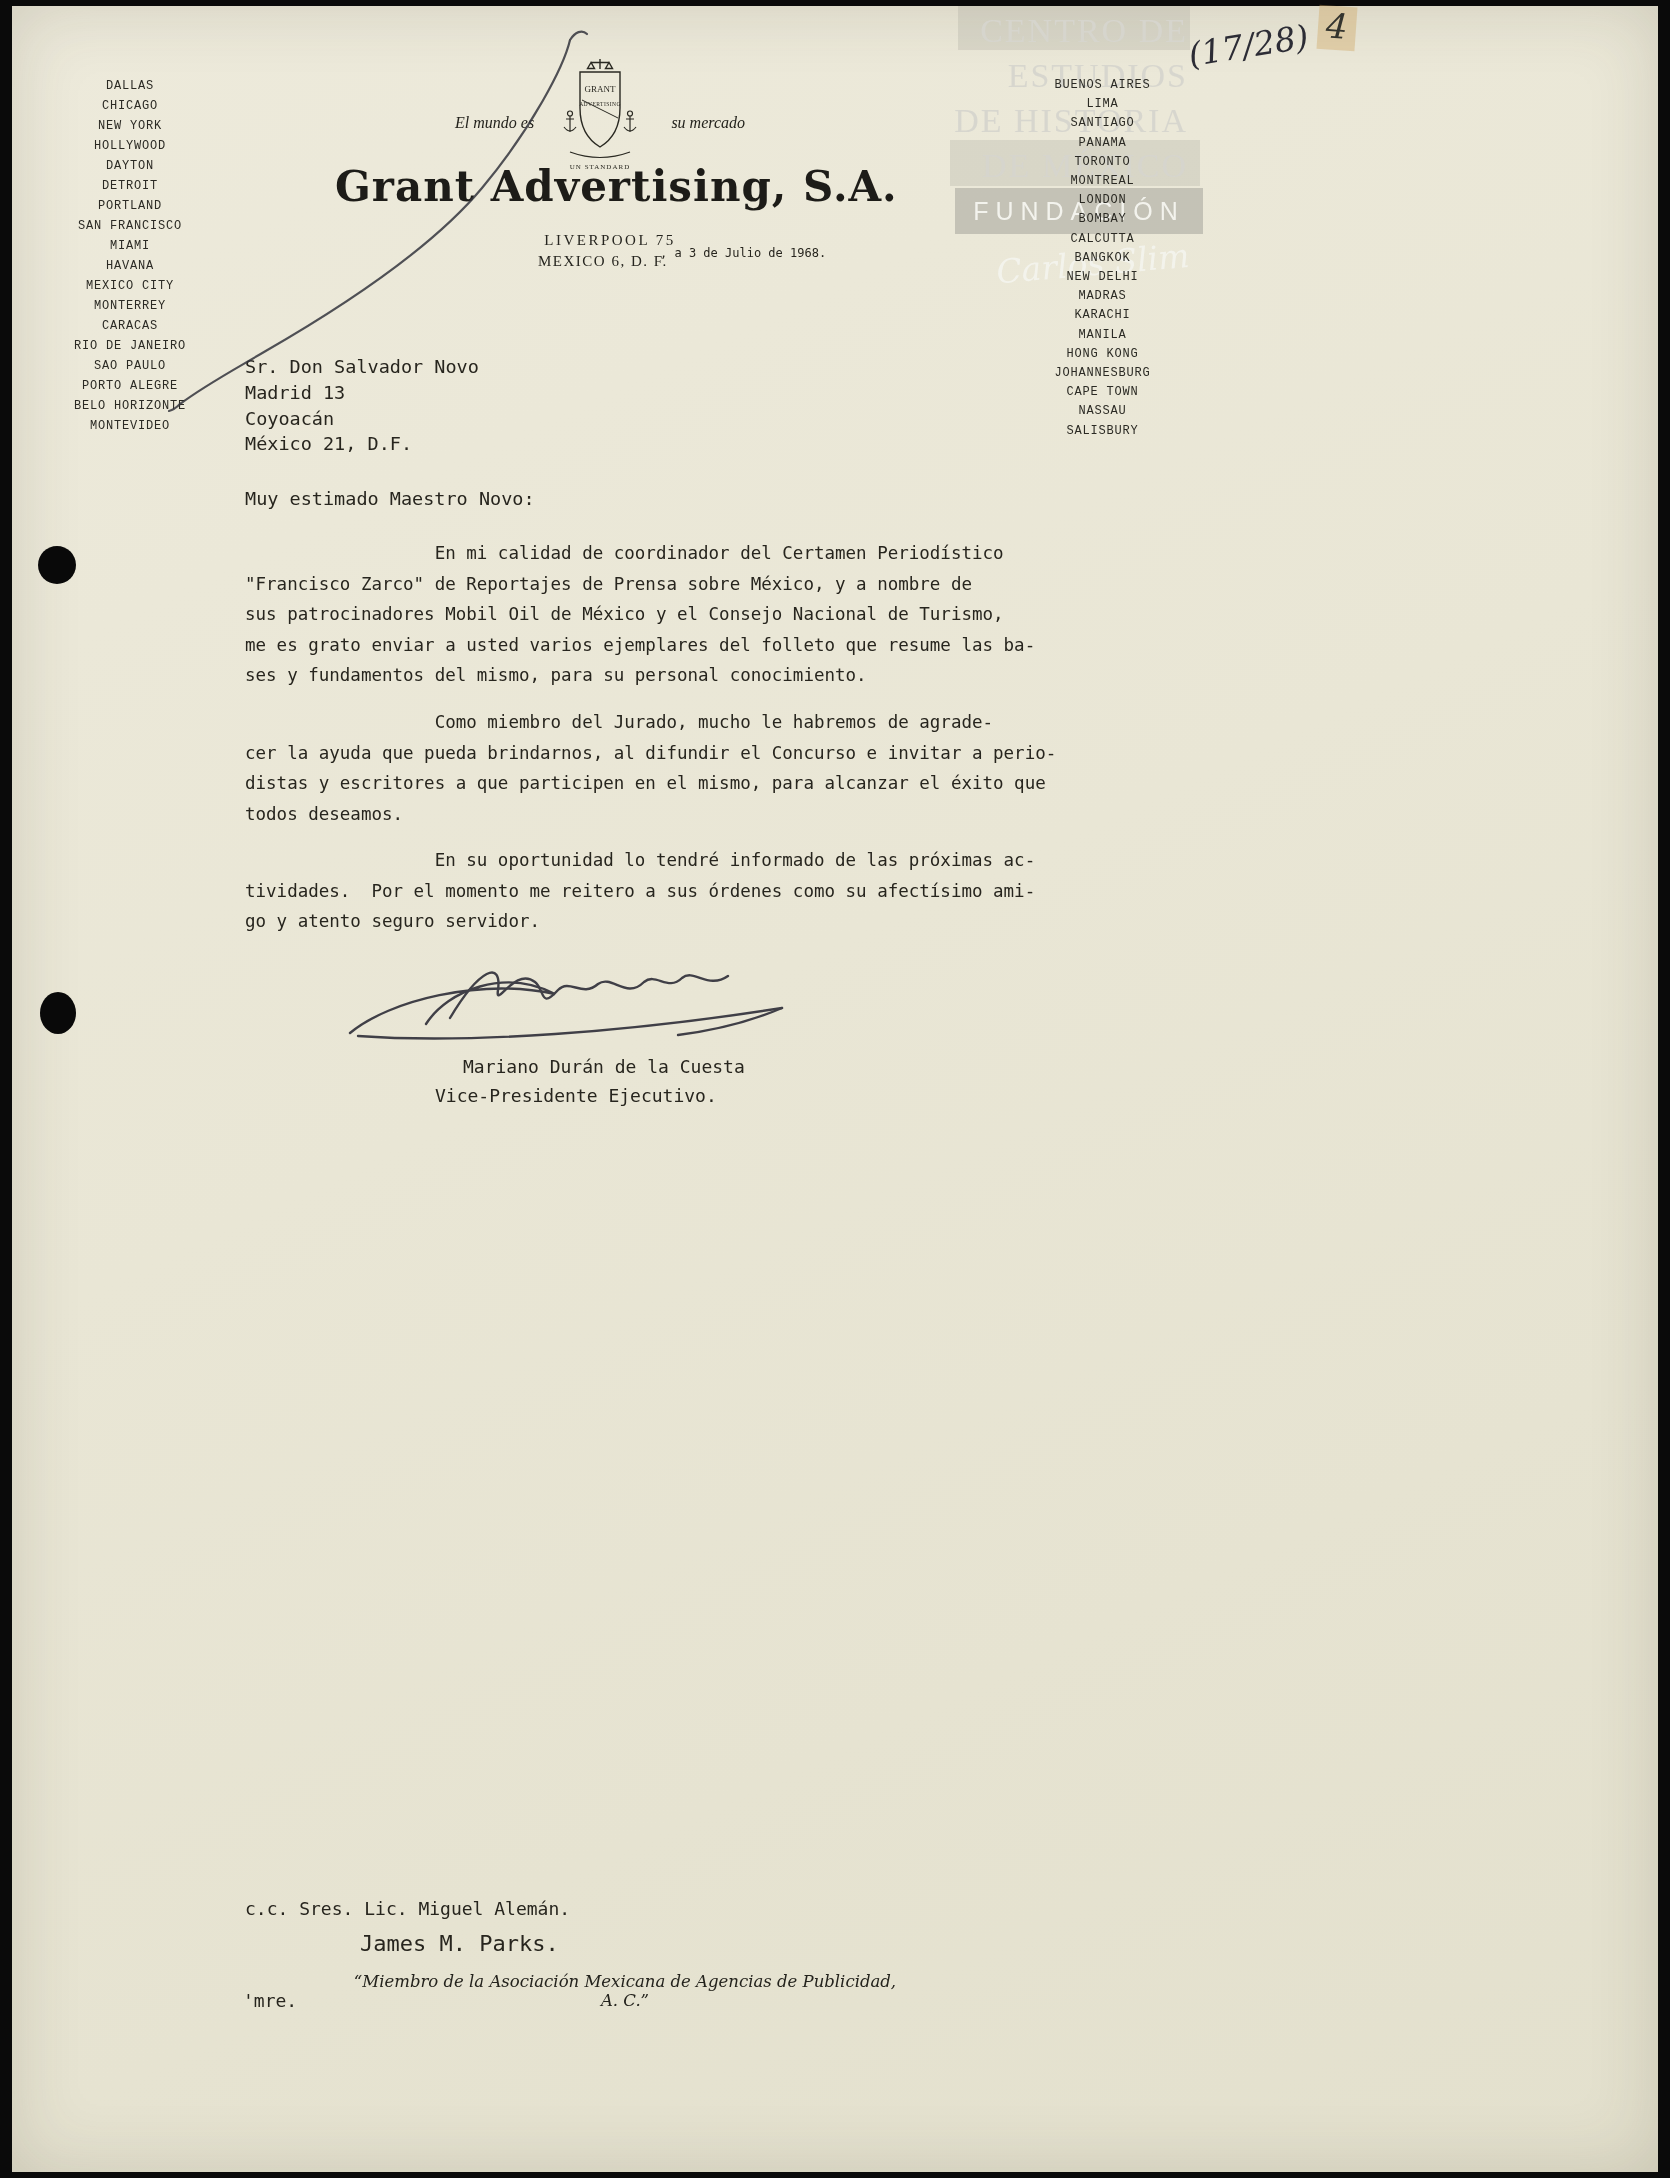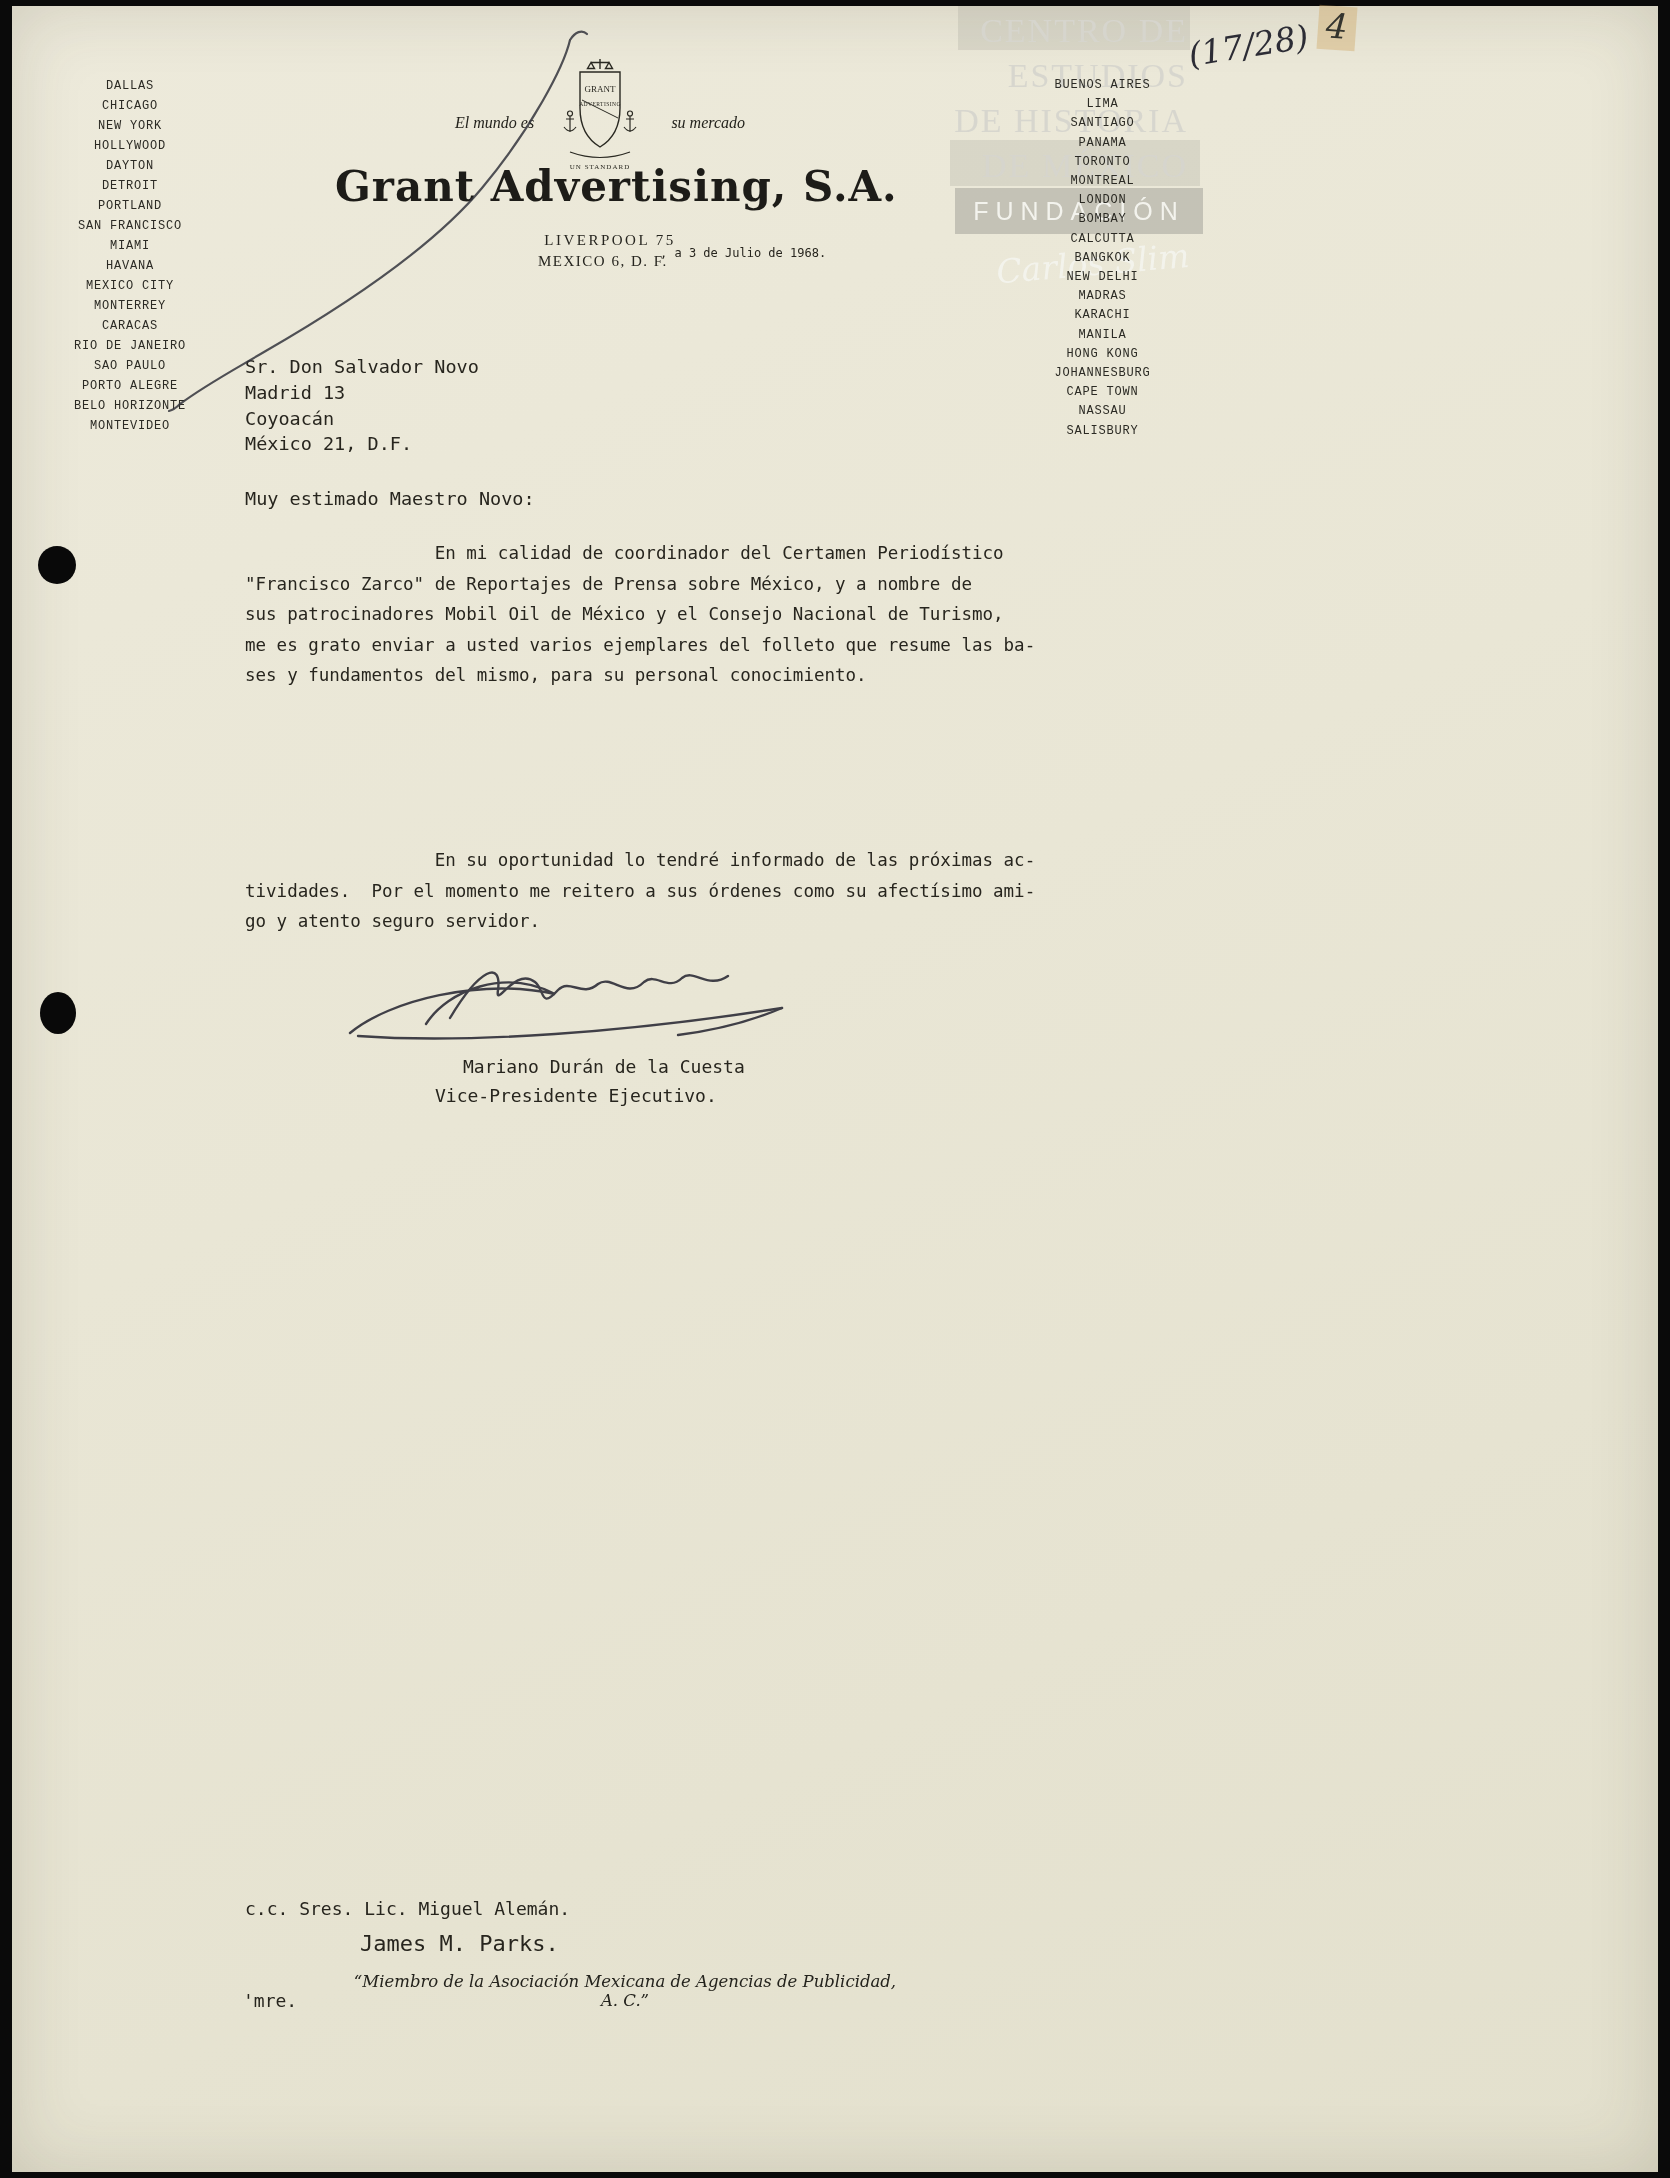--- a/index.html
+++ b/index.html
@@ -169,20 +169,24 @@
         <div>Madrid 13</div>
         <div>Coyoacán</div>
         <div>México 21, D.F.</div>
       </div>
     <div class="salutation mono">Muy estimado Maestro Novo:</div>
     <div class="para pre mono p1">                  En mi calidad de coordinador del Certamen Periodístico
 "Francisco Zarco" de Reportajes de Prensa sobre México, y a nombre de
 sus patrocinadores Mobil Oil de México y el Consejo Nacional de Turismo,
 me es grato enviar a usted varios ejemplares del folleto que resume las ba-
 ses y fundamentos del mismo, para su personal conocimiento.</div>
+    <div class="para pre mono p2">                  Como miembro del Jurado, mucho le habremos de agrade-
+cer la ayuda que pueda brindarnos, al difundir el Concurso e invitar a perio-
+distas y escritores a que participen en el mismo, para alcanzar el éxito que
+todos deseamos.</div>
     <div class="para pre mono p3">                  En su oportunidad lo tendré informado de las próximas ac-
 tividades.  Por el momento me reitero a sus órdenes como su afectísimo ami-
 go y atento seguro servidor.</div>
 
     <svg class="sig" width="470" height="115" viewBox="0 0 470 115">
       <g stroke="#2e2e38" fill="none" stroke-width="2.4" stroke-linecap="round" opacity="0.9">
         <path d="M20 95 C 60 62, 150 40, 225 56 C 175 30, 118 52, 96 86"></path>
         <path d="M120 80 C 150 30, 172 22, 168 52 C 165 72, 185 28, 205 44 C 215 52, 210 72, 228 52 C 240 40, 252 60, 268 46 C 282 36, 296 62, 314 44 C 326 34, 338 54, 352 40 C 364 30, 378 52, 398 38"></path>
         <path d="M28 98 C 140 106, 300 94, 452 70"></path>
         <path d="M452 70 C 424 82, 388 92, 348 97"></path>

